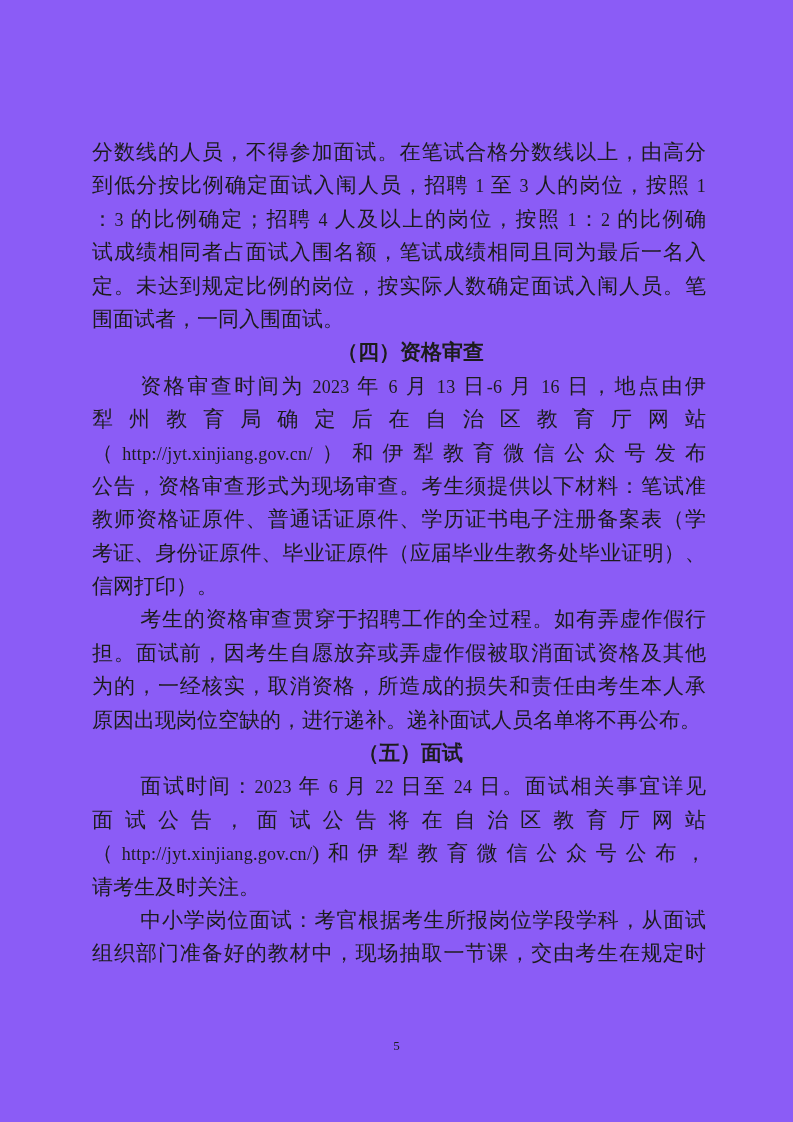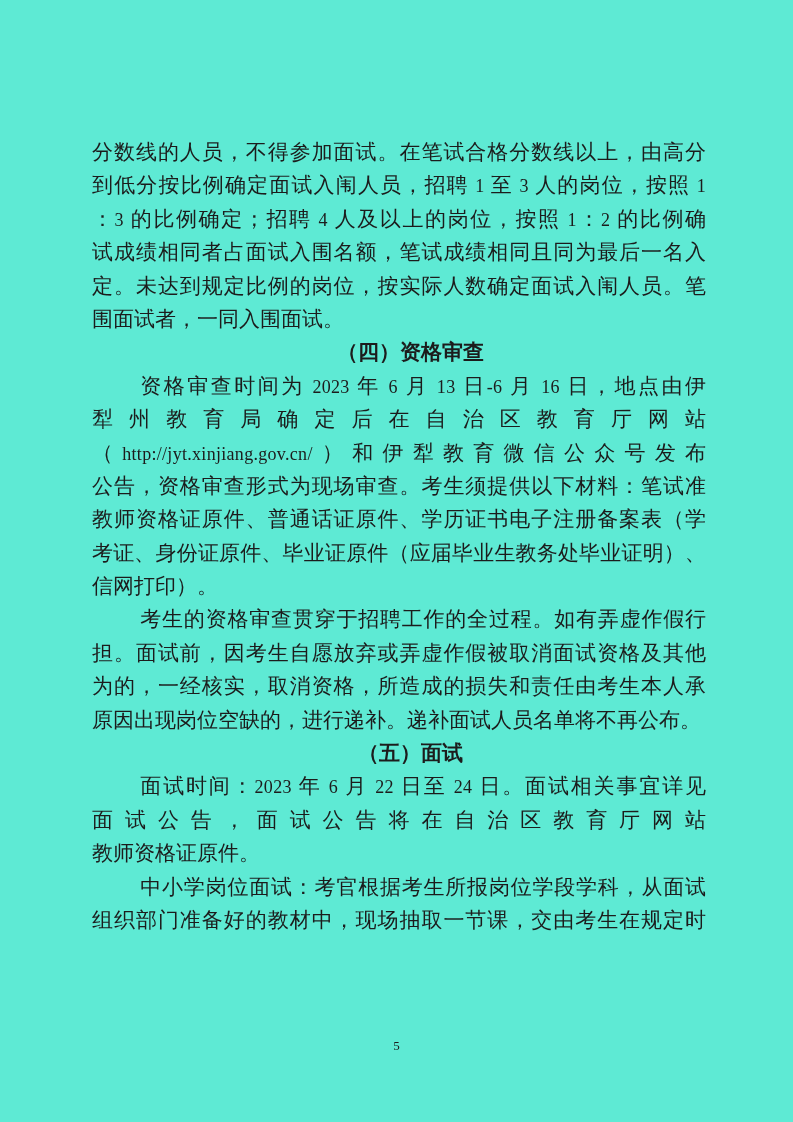--- a/index.html
+++ b/index.html
@@ -7,21 +7,21 @@
     padding: 0;
     background: #ffffff;
     width: 793px;
     height: 1122px;
     overflow: hidden;
   }
   .page {
     position: relative;
     width: 793px;
     height: 1122px;
-    background: #5eead4;
+    background: #8b5cf6;
     font-family: "Liberation Serif", serif;
     color: #1c1c1c;
   }
   .content {
     position: absolute;
     left: 92px;
     top: 136px;
     width: 614px;
   }
   .paragraph { margin: 0; padding: 0; }
@@ -84,21 +84,22 @@
       <div class="paragraph">
         <div class="line indent fill">考生的资格审查贯穿于招聘工作的全过程。如有弄虚作假行</div>
         <div class="line fill">担。面试前，因考生自愿放弃或弄虚作假被取消面试资格及其他</div>
         <div class="line fill">为的，一经核实，取消资格，所造成的损失和责任由考生本人承</div>
         <div class="line">原因出现岗位空缺的，进行递补。递补面试人员名单将不再公布。</div>
       </div>
       <div class="heading">（五）面试</div>
       <div class="paragraph">
         <div class="line indent fill">面试时间：<span class="latin">2023</span> 年 <span class="latin">6</span> 月 <span class="latin">22</span> 日至 <span class="latin">24</span> 日。面试相关事宜详见</div>
         <div class="line fill">面试公告，面试公告将在自治区教育厅网站</div>
-        <div class="line">教师资格证原件。</div>
+        <div class="line fill">（<span class="latin">http://jyt.xinjiang.gov.cn/</span>)和伊犁教育微信公众号公布，</div>
+        <div class="line">请考生及时关注。</div>
       </div>
       <div class="paragraph">
         <div class="line indent fill">中小学岗位面试：考官根据考生所报岗位学段学科，从面试</div>
         <div class="line fill">组织部门准备好的教材中，现场抽取一节课，交由考生在规定时</div>
       </div>
     </div>
   <div class="footer">
     <span>5</span>
   </div>
 </div>

